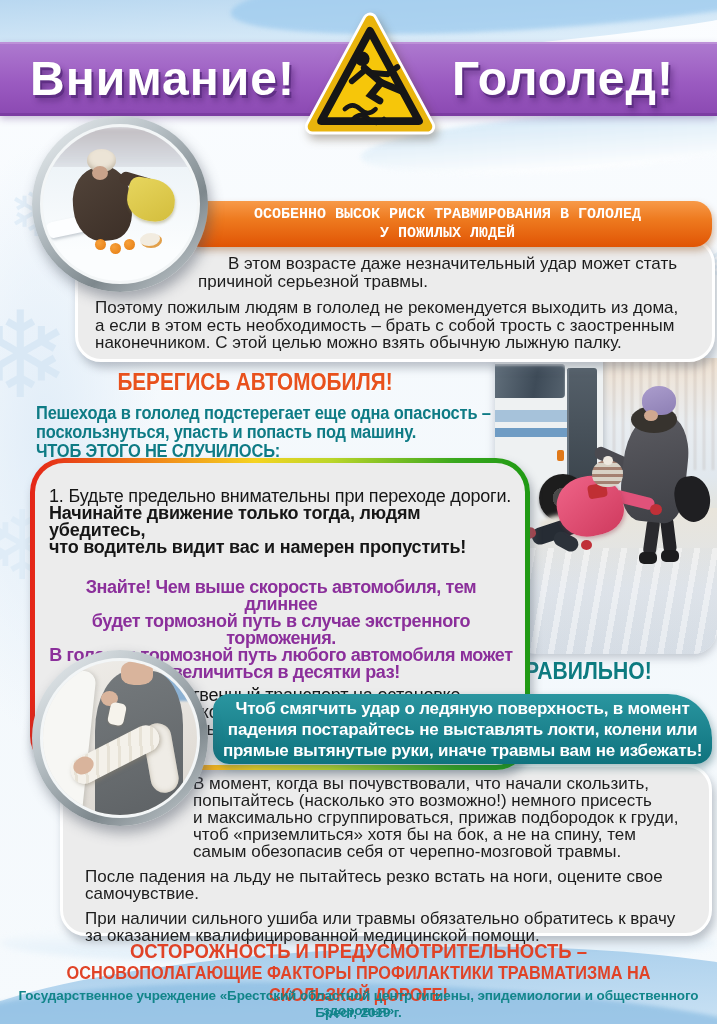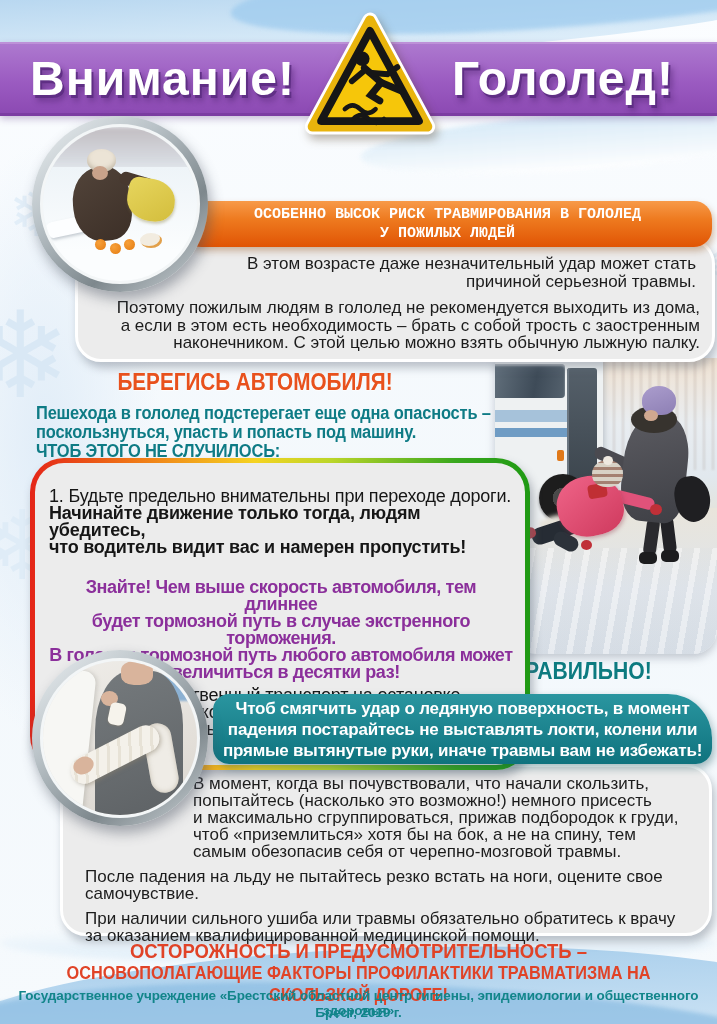--- a/index.html
+++ b/index.html
@@ -96,21 +96,21 @@
     background:linear-gradient(180deg,#f79a49 0%, #ee7a1f 40%, #e05404 100%);
     border-radius:18px; color:#ffffff; font-weight:bold; font-size:15px; line-height:19px;
     text-align:center; white-space:pre-line; padding-top:4px;
     box-shadow:2px 4px 7px rgba(140,70,10,.35);
     font-family:Liberation Mono, monospace;
   }
 
   
   .wbox { position:absolute; background:#ececec; border:3px solid #ffffff; border-radius:26px;
     box-shadow:3px 6px 9px rgba(100,110,125,.4); z-index:2; color:#1c1c1c; }
-  #box1 { left:75px; top:238px; width:640px; height:124px; padding:10px 12px 0 12px; font-size:17px; line-height:17.5px;text-align:right; }
+  #box1 { left:75px; top:238px; width:640px; height:124px; padding:10px 12px 0 12px; font-size:17px; line-height:17.5px; }
   #box1 .p1 { margin:4px 4px 0 108px; text-indent:30px; white-space:pre-line; }
   #box1 .p2 { margin:9px 0 0 5px; white-space:pre-line; }
   #box2 { left:60px; top:764px; width:652px; height:172px; padding:8px 12px 0 12px; font-size:17px; line-height:17px; }
   #box2 .p1 { margin:0 0 0 118px; white-space:pre-line; }
   #box2 .p2 { margin:8px 0 0 10px; white-space:pre-line; }
   #box2 .p3 { margin:8px 0 0 10px; white-space:pre-line; }
 
   
   #car-h { position:absolute; left:20px; top:369px; width:470px; z-index:2; text-align:center;
     font-size:23px; font-weight:bold; color:#e8511d; transform:scaleX(0.9); transform-origin:center top;

